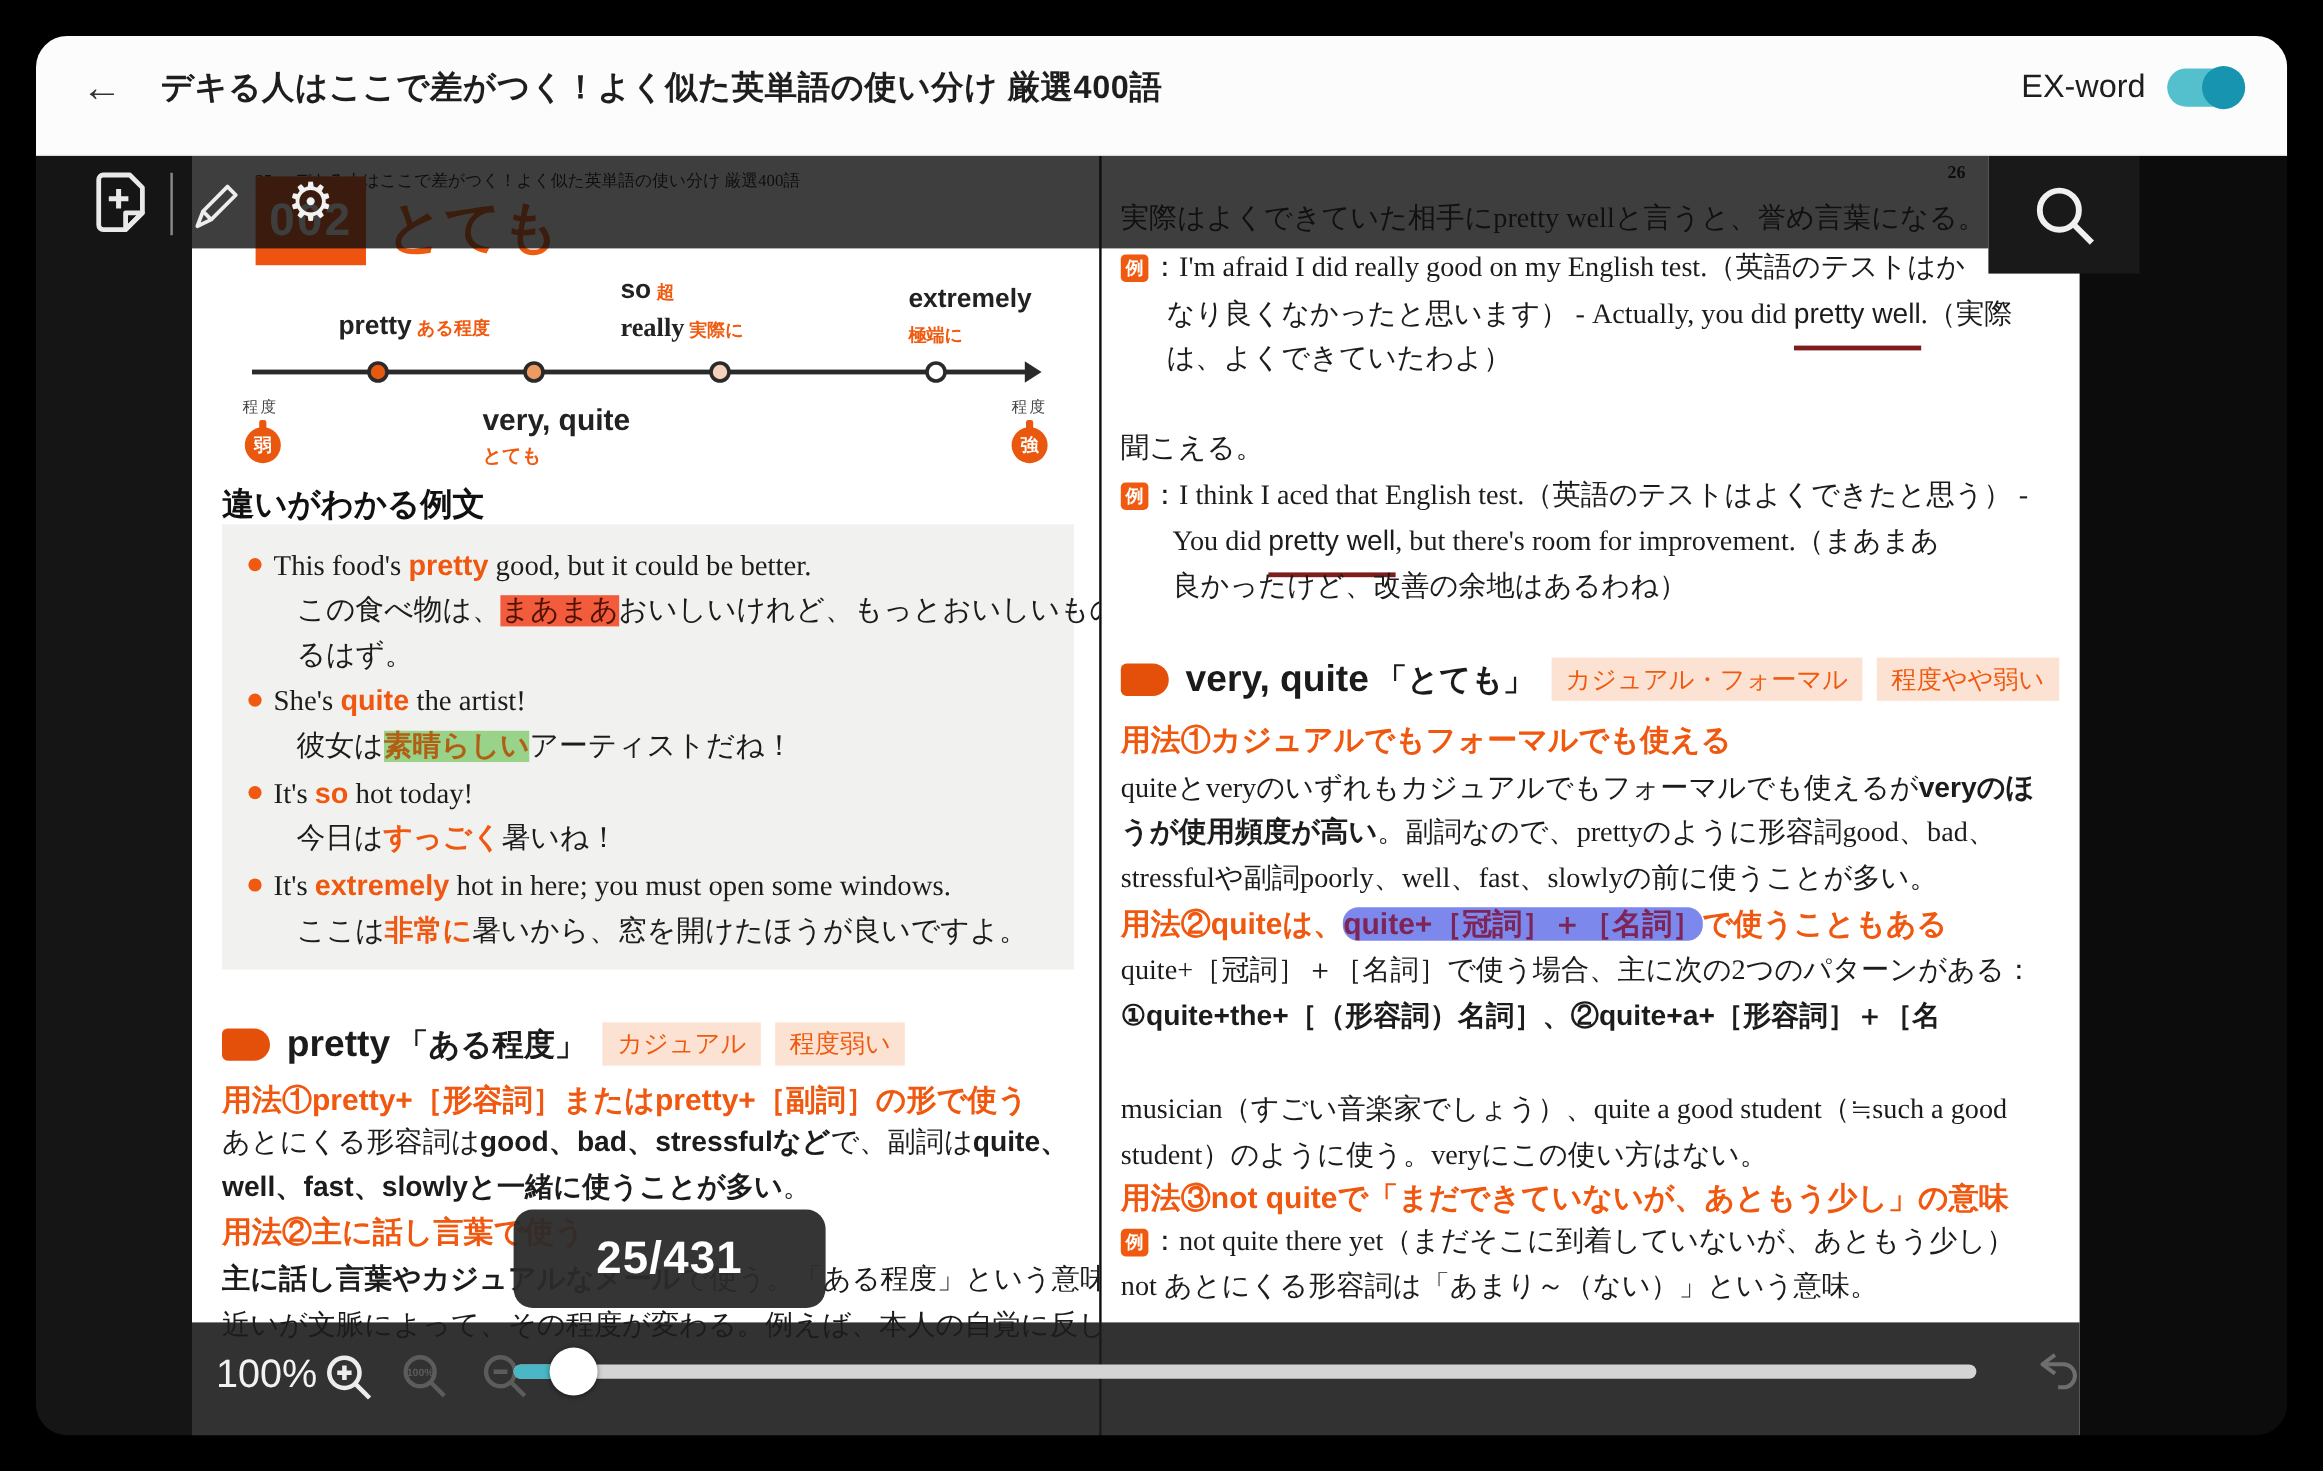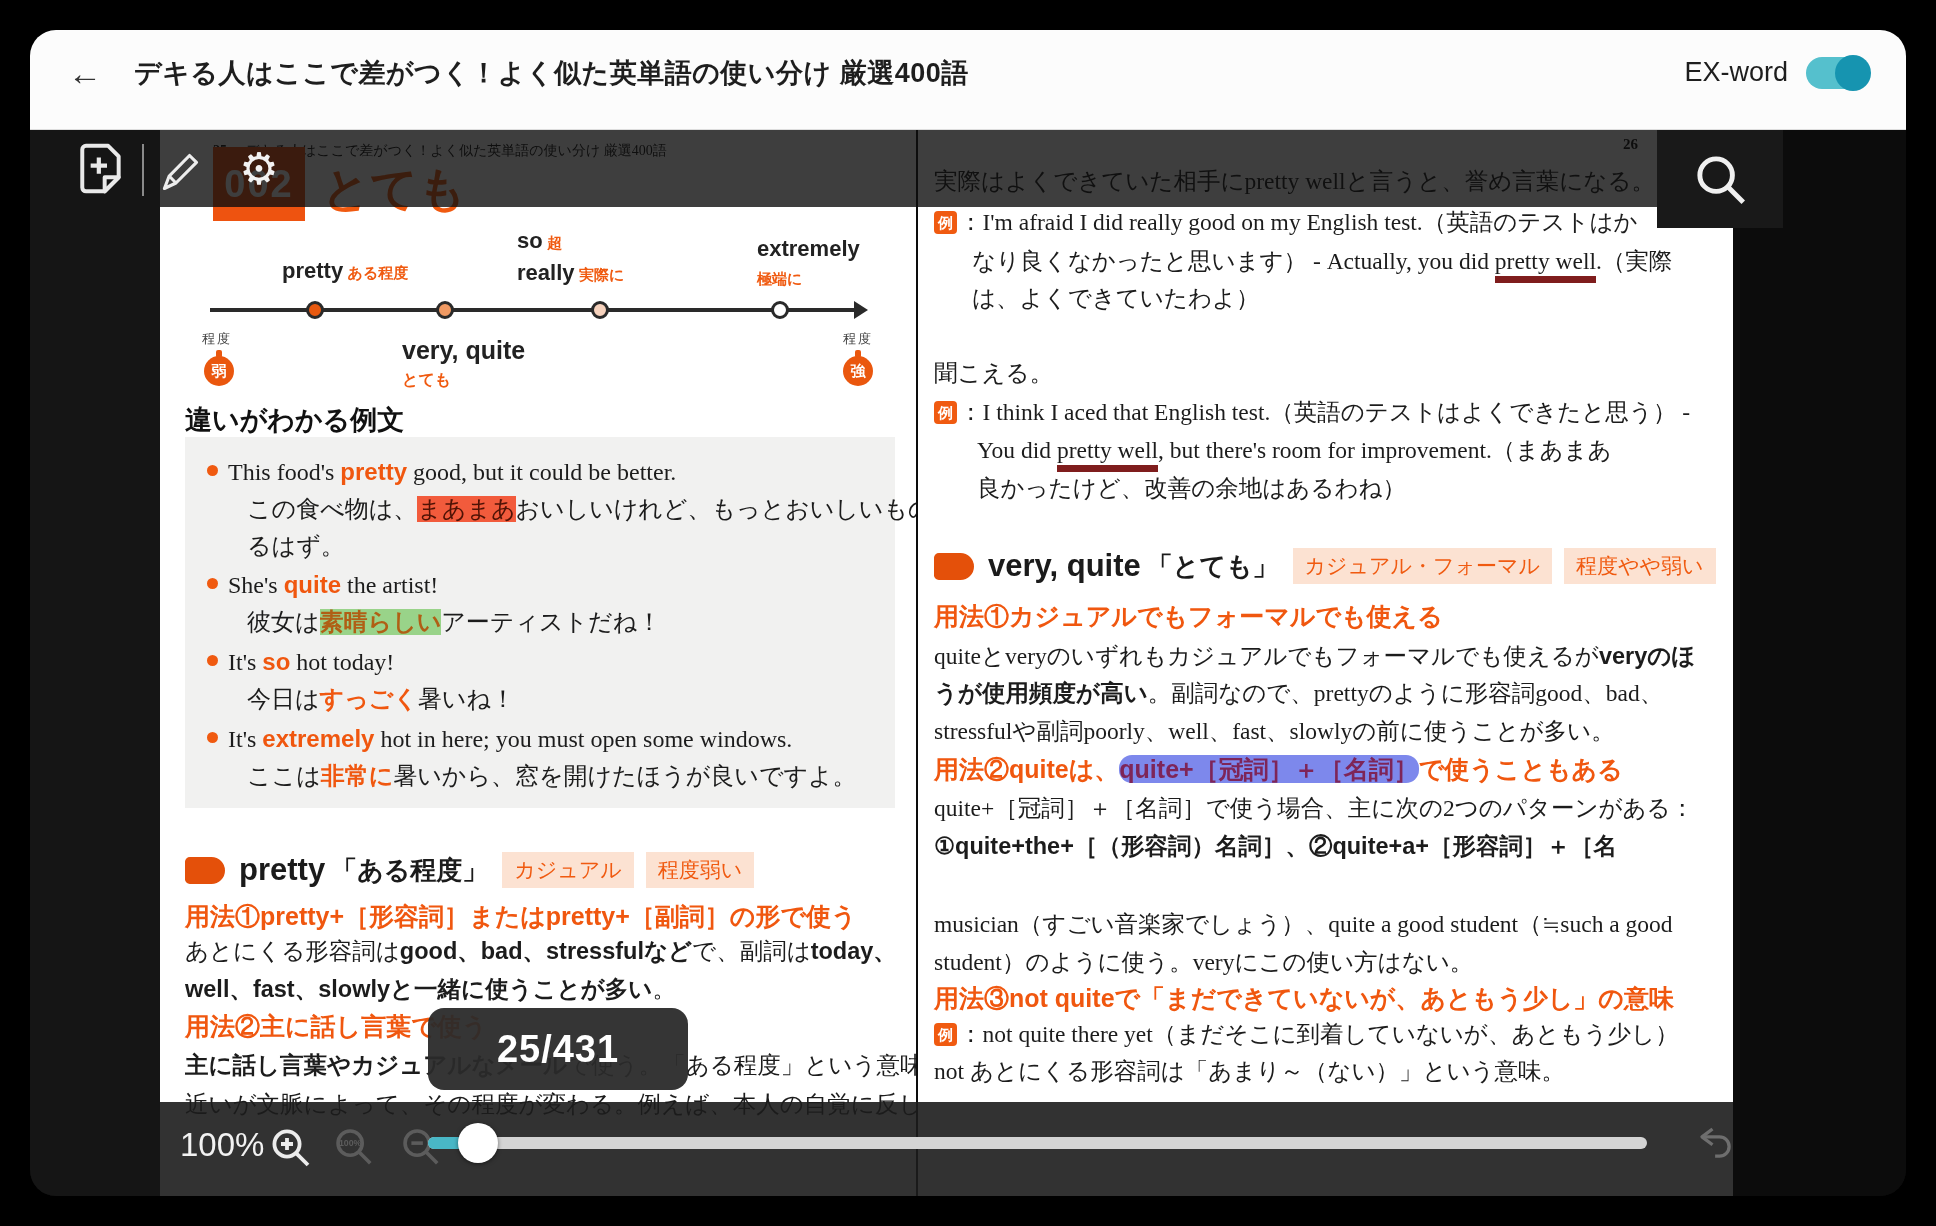--- a/index.html
+++ b/index.html
@@ -52,21 +52,21 @@
   .sec-word{font-size:31px;font-weight:bold;color:#1b1b1b;margin-right:6px;}
   .sec-meaning{font-size:26px;font-weight:bold;color:#1b1b1b;margin-right:14px;}
   .tag{font-size:21px;color:#f05a10;background:#fce2d2;padding:4px 12px;margin-right:12px;}
   .usage{position:absolute;white-space:nowrap;font-size:25px;font-weight:bold;color:#f0570f;}
   .bline{position:absolute;white-space:nowrap;font-size:23.5px;color:#1c1c1c;}
   
   .seg-r{font-family:"Liberation Serif",serif;}
   .seg-b{font-family:"Liberation Sans",sans-serif;font-weight:bold;}
   .seg-o{font-family:"Liberation Sans",sans-serif;font-weight:bold;color:#f0570f;}
   .seg-ob{font-family:"Liberation Sans",sans-serif;font-weight:bold;color:#f0570f;}
-  .seg-u{font-family:Liberation Serif, serif;border-bottom:7px solid #7f1d1d;padding-bottom:2px;}
+  .seg-u{font-family:Liberation Sans, sans-serif;border-bottom:4px solid #7f1d1d;padding-bottom:14px;}
   .seg-hlr{font-family:"Liberation Serif",serif;background:#f25b3c;color:#4f1205;}
   .seg-hlg{font-family:"Liberation Serif",serif;background:#99d389;color:#b05f15;font-weight:bold;}
   .seg-hlb{font-family:"Liberation Sans",sans-serif;font-weight:bold;background:#7d88ec;color:#7e2558;border-radius:13px;}
   .seg-ex{display:inline-block;background:#f05a10;color:#fff;font-size:15px;font-weight:bold;width:23px;height:23px;line-height:23px;text-align:center;border-radius:4px;vertical-align:2px;margin-right:2px;font-family:"Liberation Sans",sans-serif;}
   .pagenum26{position:absolute;right:95px;top:6px;font-family:"Liberation Serif",serif;font-weight:bold;font-size:15px;color:#0d0d0d;}
   
   .bottom-bar{position:absolute;left:130px;top:972px;width:1573px;height:94px;background:rgba(28,28,28,0.90);z-index:7;}
   .zoom-level{position:absolute;left:20px;top:24px;font-size:33px;color:#f2f2f2;}
   .bar-icon{position:absolute;top:20px;width:48px;height:50px;cursor:pointer;}
   .slider-track{position:absolute;left:268px;top:35px;width:1219px;height:12px;border-radius:6px;background:#d4d4d4;cursor:pointer;}
@@ -106,21 +106,21 @@
     <div class="page page-left">
       <div class="runhead">
         <span class="num">25</span><span>デキる人はここで差がつく！よく似た英単語の使い分け 厳選400語</span>
       </div>
       <div class="entry-box">002</div>
       <div class="entry-title">とても</div>
 
       <div>
         <span class="sc" style="left:122px;top:128px;"><span class="sc-en">pretty</span> <span class="sc-ja">ある程度</span></span>
         <span class="sc" style="left:357px;top:98px;"><span class="sc-en">so</span> <span class="sc-ja">超</span></span>
-        <span class="sc" style="left:357px;top:130px;"><span class="sc-en">really</span> <span class="sc-ja">実際に</span></span>
+        <span class="sc" style="left:357px;top:130px;font-family:Liberation Serif, serif;"><span class="sc-en">really</span> <span class="sc-ja">実際に</span></span>
         <span class="sc" style="left:597px;top:106px;"><span class="sc-en">extremely</span></span>
         <span class="sc" style="left:597px;top:140px;"><span class="sc-ja">極端に</span></span>
         <div class="sc-line"></div>
         <div class="sc-arrow"></div>
         <span class="dot" style="left: 146px; background: rgb(232, 89, 15);"></span>
         <span class="dot" style="left: 276px; background: rgb(240, 154, 99);"></span>
         <span class="dot" style="left: 431px; background: rgb(246, 210, 189);"></span>
         <span class="dot" style="left: 611px; background: rgb(255, 255, 255);"></span>
         <span class="sc" style="left:242px;top:206px;"><span class="sc-en" style="font-size:25px;">very, quite</span></span>
         <span class="sc" style="left:242px;top:240px;"><span class="sc-ja" style="font-size:16px;">とても</span></span>
@@ -149,21 +149,21 @@
       </div>
 
       <div class="sec-head" style="left:25px;top:722px;">
         <span class="sec-marker"></span>
         <span class="sec-word">pretty</span>
         <span class="sec-meaning">「ある程度」</span>
         <span class="tag">カジュアル</span>
         <span class="tag">程度弱い</span>
       </div>
       <div class="usage" style="left:25px;top:770px;">用法①pretty+［形容詞］またはpretty+［副詞］の形で使う</div>
-      <div class="bline" style="left:25px;top:805px;"><span class="seg-r">あとにくる形容詞は</span><span class="seg-b">good、bad、stressfulなど</span><span class="seg-r">で、副詞は</span><span class="seg-b">today、</span></div>
+      <div class="bline" style="left:25px;top:805px;"><span class="seg-r">あとにくる形容詞は</span><span class="seg-b">good、bad、stressfulなど</span><span class="seg-r">で、副詞は</span><span class="seg-b">quite、</span></div>
       <div class="bline" style="left:25px;top:843px;"><span class="seg-b">well、fast、slowlyと一緒に使うことが多い</span><span class="seg-r">。</span></div>
       <div class="usage" style="left:25px;top:880px;">用法②主に話し言葉で使う</div>
       <div class="bline" style="left:25px;top:919px;"><span class="seg-b">主に話し言葉やカジュアルなメール</span><span class="seg-r">で使う。「ある程度」という意味に</span></div>
       <div class="bline" style="left:25px;top:958px;"><span class="seg-r">近いが文脈によって、その程度が変わる。例えば、本人の自覚に反して</span></div>
     </div>
 
     <div class="page page-right">
       <div class="pagenum26">26</div>
       <div class="bline" style="left:16px;top:35px;"><span class="seg-r">実際はよくできていた相手にpretty wellと言うと、誉め言葉になる。</span></div>
       <div class="bline" style="left:16px;top:76px;"><span class="seg-ex">例</span><span class="seg-r">：I'm afraid I did really good on my English test.（英語のテストはか</span></div>

